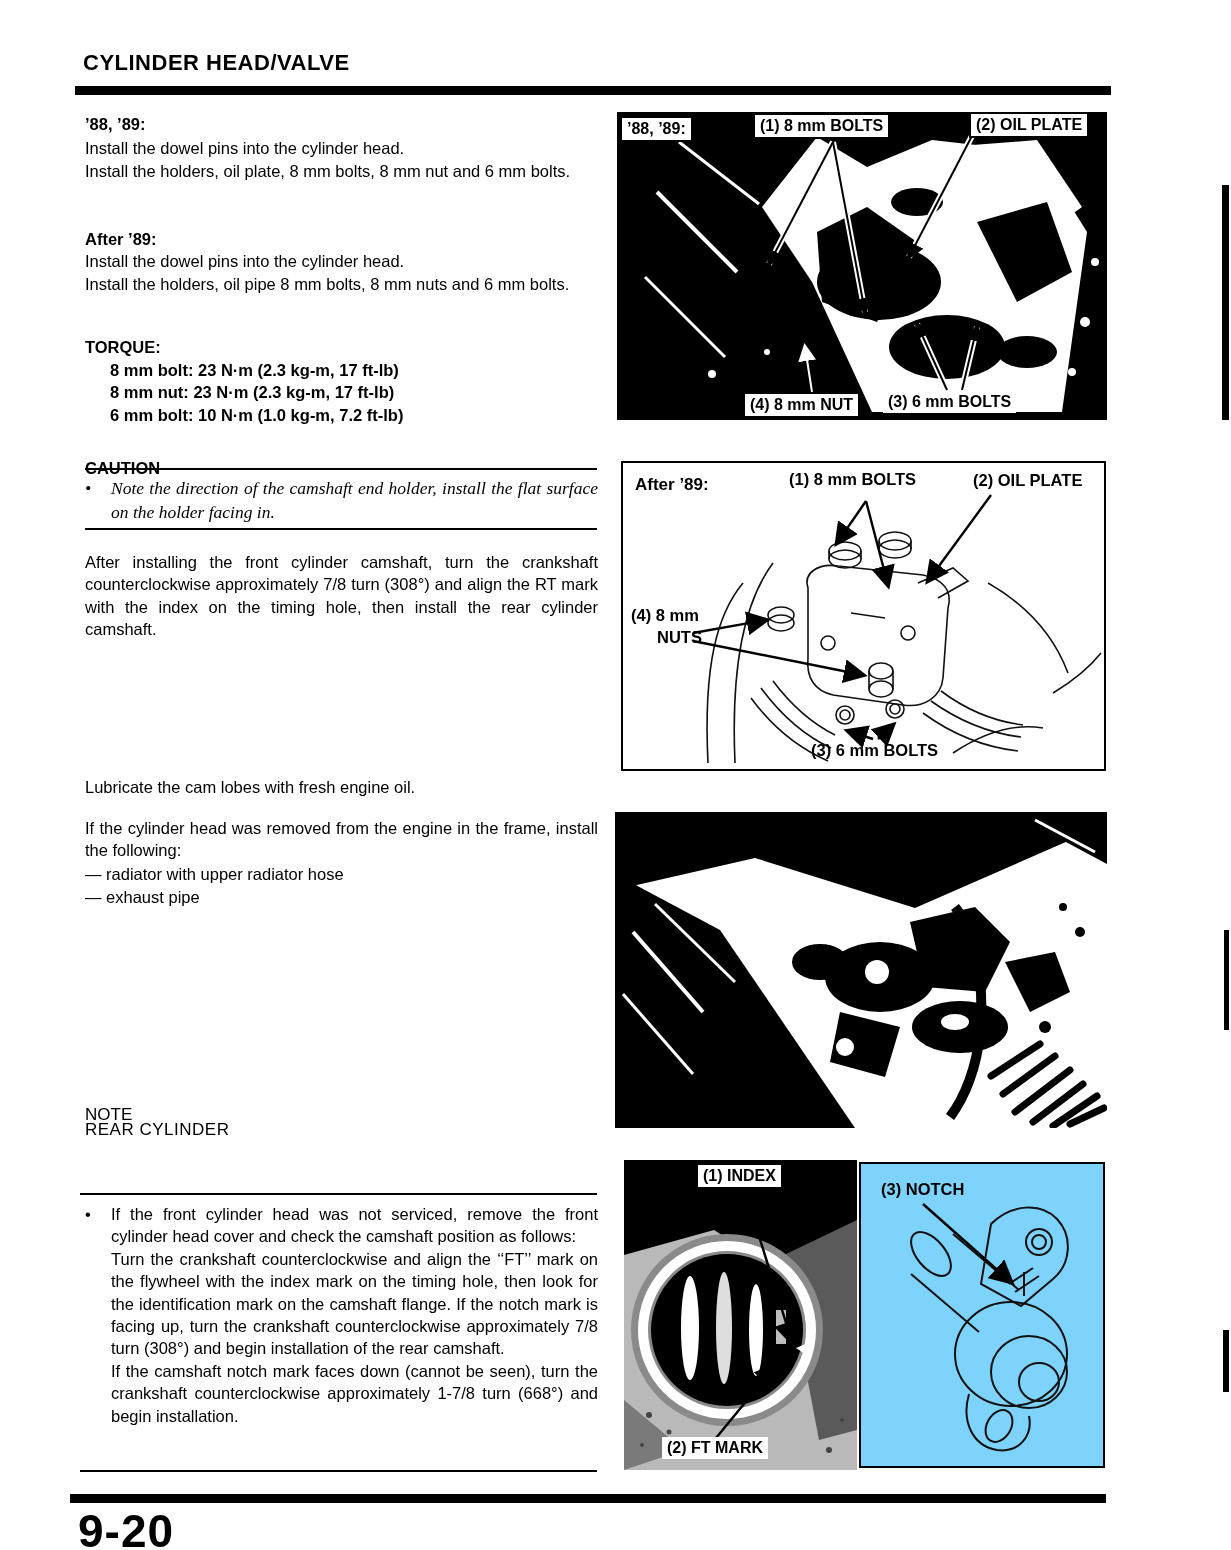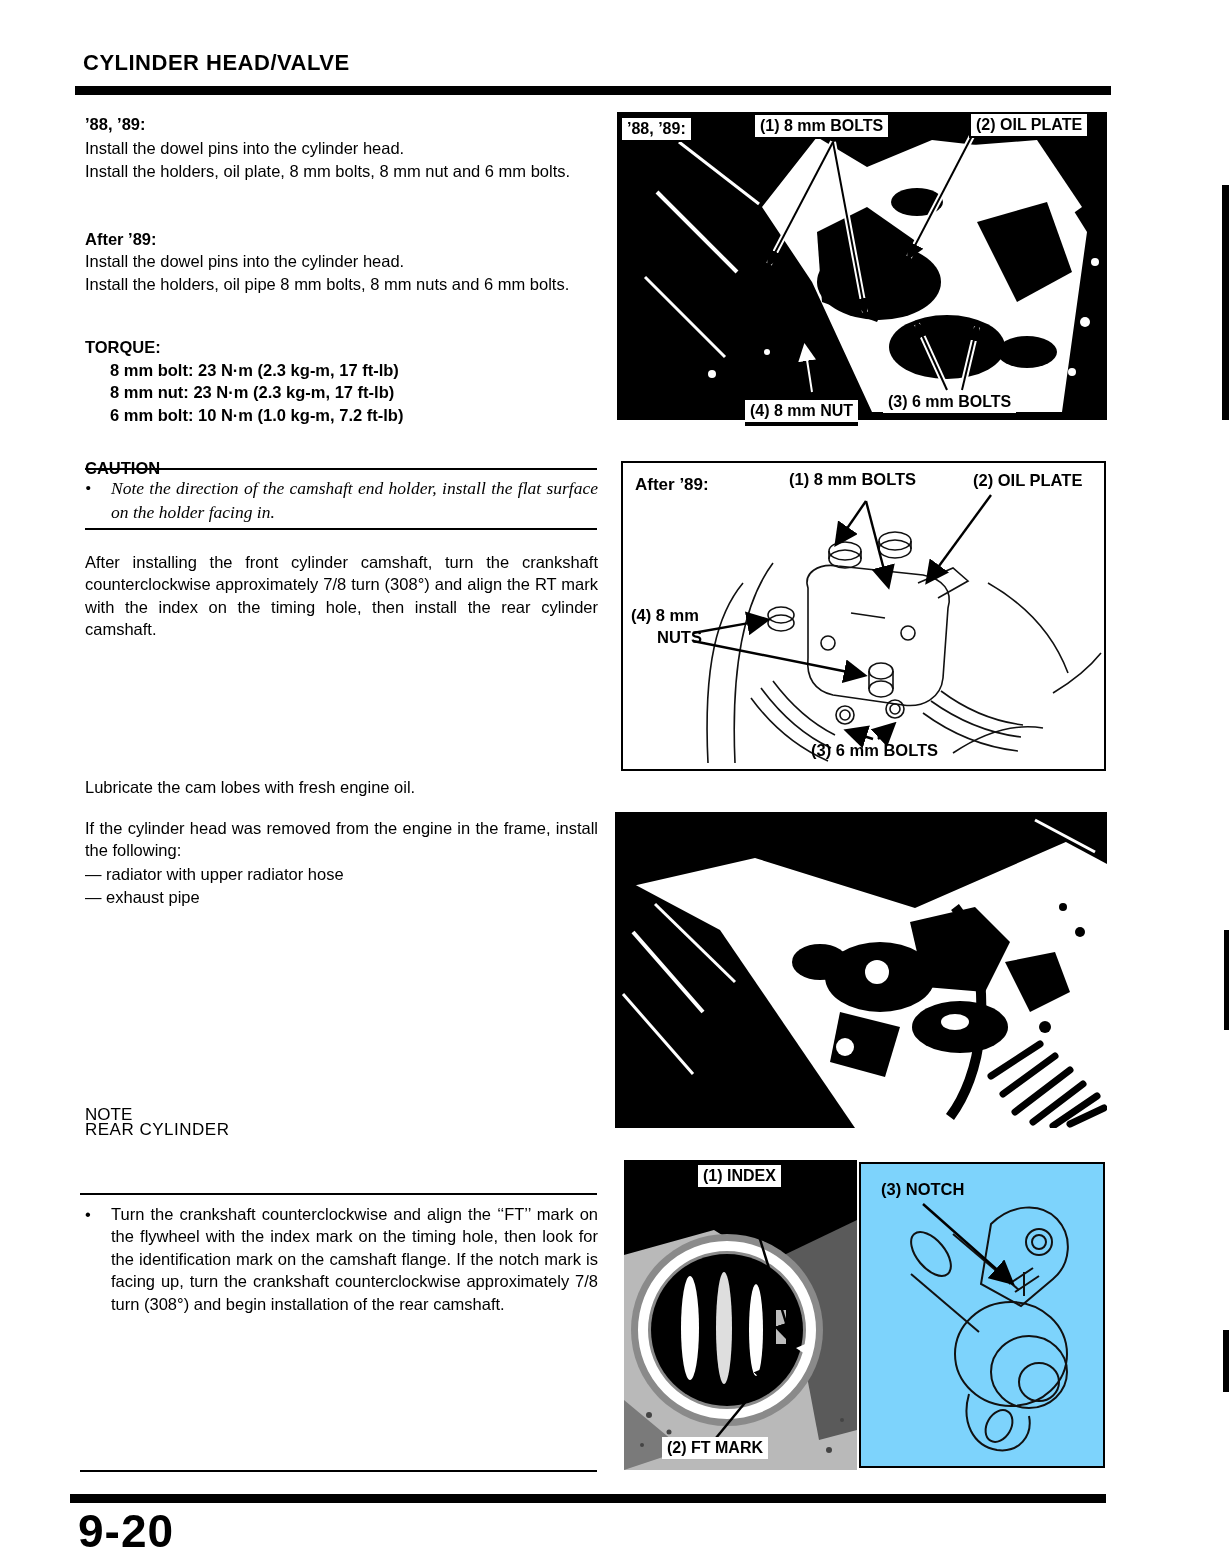--- a/index.html
+++ b/index.html
@@ -78,21 +78,23 @@
 <div class="abs col body-txt" style="top:863px;">— radiator with upper radiator hose</div>
 <div class="abs col body-txt" style="top:886px;">— exhaust pipe</div>
 
 <div class="abs col rear-heading" style="top:1120px;">REAR CYLINDER</div>
 <div class="abs col note-heading" style="top:1105px;">NOTE</div>
 <div class="abs thin-rule" style="left:80px; top:1193px; width:517px;"></div>
 
 <div class="abs col bullet-row" style="top:1203px;">
   <div class="bullet-glyph body-txt">•</div>
   <div style="width:487px;">
+    <div class="body-txt">If the front cylinder head was not serviced, remove the front cylinder head cover and check the camshaft position as follows:</div>
     <div class="body-txt">Turn the crankshaft counterclockwise and align the ‘‘FT’’ mark on the flywheel with the index mark on the timing hole, then look for the identification mark on the camshaft flange. If the notch mark is facing up, turn the crankshaft counterclockwise approximately 7/8 turn (308°) and begin installation of the rear camshaft.</div>
+    <div class="body-txt">If the camshaft notch mark faces down (cannot be seen), turn the crankshaft counterclockwise approximately 1-7/8 turn (668°) and begin installation.</div>
   </div>
 </div>
 <div class="abs thin-rule" style="left:80px; top:1470px; width:517px;"></div>
 
 <div id="fig1" class="fig">
   <svg width="490" height="308" viewBox="0 0 490 308">
     <defs>
       <marker id="ah1" markerWidth="9" markerHeight="9" refX="7" refY="4.5" orient="auto">
         <polygon points="0,0 9,4.5 0,9" fill="#000"></polygon>
       </marker>
@@ -134,21 +136,21 @@
       <line x1="216" y1="30" x2="248" y2="200" marker-end="url(#ah1)"></line>
       <line x1="356" y1="22" x2="292" y2="145" marker-end="url(#ah1)"></line>
       <line x1="330" y1="278" x2="300" y2="212" marker-end="url(#ah1)"></line>
       <line x1="345" y1="278" x2="360" y2="215" marker-end="url(#ah1)"></line>
     </g>
     <line x1="195" y1="280" x2="188" y2="235" stroke="#fff" stroke-width="2" marker-end="url(#ah1w)"></line>
   </svg>
   <div class="fig-label boxed" style="left:3px; top:4px;">’88, ’89:</div>
   <div class="fig-label boxed" style="left:136px; top:1px;">(1) 8 mm BOLTS</div>
   <div class="fig-label boxed" style="left:352px; top:0px;">(2) OIL PLATE</div>
-  <div class="fig-label" style="left:128px; top:288px; border-bottom:4px solid #000;">(4) 8 mm NUT</div>
+  <div class="fig-label" style="left:128px; top:282px; border-bottom:4px solid #000;">(4) 8 mm NUT</div>
   <div class="fig-label" style="left:266px; top:279px;">(3) 6 mm BOLTS</div>
 </div>
 
 <div id="fig2" class="fig">
   <svg width="481" height="306" viewBox="0 0 481 306">
     <defs>
       <marker id="ah2" markerWidth="10" markerHeight="10" refX="8" refY="5" orient="auto">
         <polygon points="0,0 10,5 0,10" fill="#000"></polygon>
       </marker>
     </defs>

